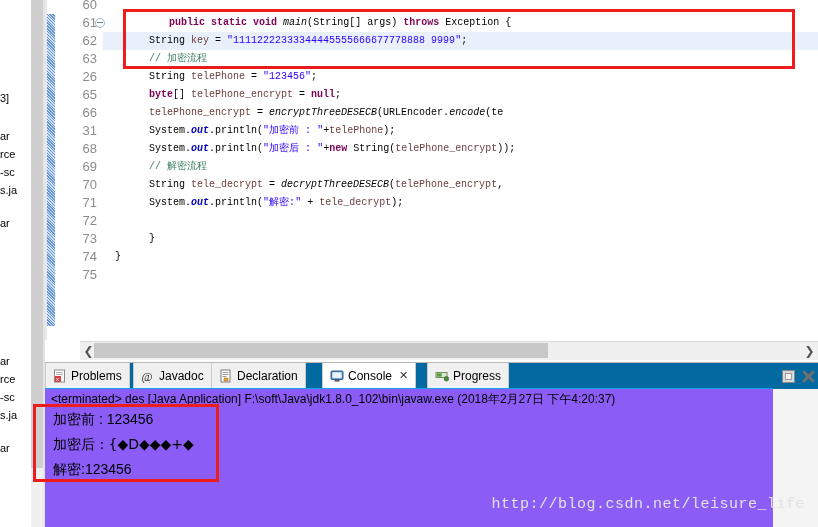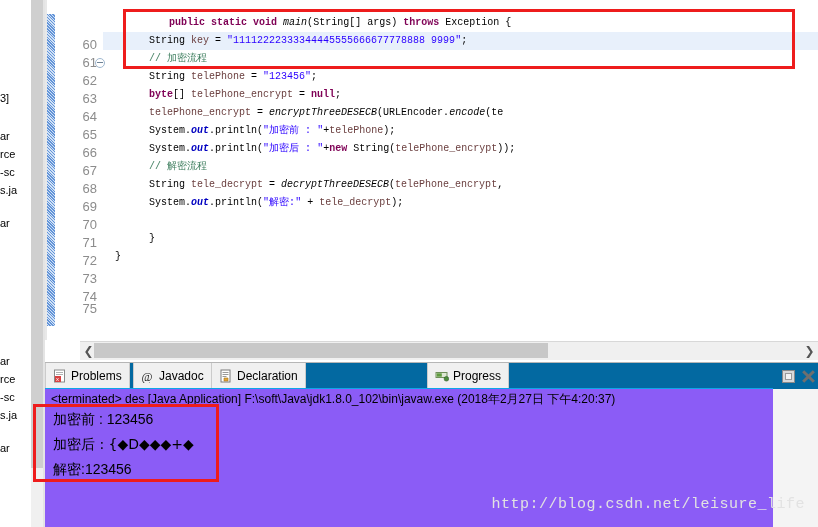--- a/index.html
+++ b/index.html
@@ -42,21 +42,21 @@
   }
   .editor-left-rule{
     position:absolute;left:0;top:0;width:2px;height:340px;background:#e8e8e8;
   }
   .change-bar{
     position:absolute;left:2px;top:14px;width:8px;height:312px;
     background:repeating-linear-gradient(45deg,#5a8ed6 0 1px,#cfe0f5 1px 2px);
     opacity:.95;
   }
   .gutter{
-    position:absolute;left:0;top:0;width:58px;height:340px;margin-top:40px;
+    position:absolute;left:0;top:0;width:58px;height:340px;
   }
   .gutter .ln{
     position:absolute;right:6px;
     font-family:"Liberation Sans", sans-serif;
     font-size:13px;color:#8c8c8c;text-align:right;
     line-height:18px;
   }
   .fold{
     position:absolute;left:50px;width:10px;height:10px;
     border:1px solid #9fb7cf;border-radius:50%;
@@ -192,32 +192,32 @@
     <div class="editor-left-rule"></div>
     <div class="change-bar"></div>
 
     <div class="hl-row" style="top:32px;"></div>
 
     <div class="gutter">
       <div class="ln" style="top:-4px;">60</div>
       <div class="ln" style="top:14px;">61</div>
       <div class="ln" style="top:32px;">62</div>
       <div class="ln" style="top:50px;">63</div>
-      <div class="ln" style="top:68px;">64</div>
+      <div class="ln" style="top:68px;">26</div>
       <div class="ln" style="top:86px;">65</div>
       <div class="ln" style="top:104px;">66</div>
-      <div class="ln" style="top:122px;">67</div>
+      <div class="ln" style="top:122px;">31</div>
       <div class="ln" style="top:140px;">68</div>
       <div class="ln" style="top:158px;">69</div>
       <div class="ln" style="top:176px;">70</div>
       <div class="ln" style="top:194px;">71</div>
       <div class="ln" style="top:212px;">72</div>
       <div class="ln" style="top:230px;">73</div>
       <div class="ln" style="top:248px;">74</div>
-      <div class="ln" style="top:260px;">75</div>
+      <div class="ln" style="top:266px;">75</div>
       <div class="fold" style="top:18px;"></div>
     </div>
 
     <div class="code-area">
 
       <div class="cl" style="top:14px;left:62px;"><span class="kw">public</span><span class="pln"> </span><span class="kw">static</span><span class="pln"> </span><span class="kw">void</span><span class="pln"> </span><span class="mth">main</span><span class="pln">(</span><span class="pln">String</span><span class="pln">[] </span><span class="pln">args</span><span class="pln">) </span><span class="kw">throws</span><span class="pln"> </span><span class="pln">Exception</span><span class="pln"> {</span></div>
 
       <div class="cl" style="top:32px;left:42px;"><span class="pln">String</span><span class="pln"> </span><span class="fld">key</span><span class="pln"> = </span><span class="str">"</span><span class="str">11112222333344445555666677778888 9999</span><span class="str">"</span><span class="pln">;</span></div>
 
       <div class="cl cmt" style="top:50px;left:42px;">// 加密流程</div>
@@ -283,20 +283,31 @@
             <rect x="2" y="1" width="9" height="12" fill="#fff" stroke="#7b7b7b"></rect>
             <rect x="3.5" y="3" width="6" height="1" fill="#9a9a9a"></rect>
             <rect x="3.5" y="5" width="6" height="1" fill="#9a9a9a"></rect>
             <rect x="3.5" y="7" width="4" height="1" fill="#9a9a9a"></rect>
             <path d="M5 9 l4 0 l0 3 l-4 0 z" fill="#e3a53b" stroke="#a97715" stroke-width=".6"></path>
           </svg>
         </span>
         <span class="tlabel">Declaration</span>
       </div>
 
+      <div class="tab active" style="left:277px;">
+        <span class="tabico">
+          <svg width="14" height="14" viewBox="0 0 14 14">
+            <rect x="1" y="2" width="12" height="8.5" rx="1" fill="#4d88c4" stroke="#2e5f8f"></rect>
+            <rect x="2.3" y="3.2" width="9.4" height="6" fill="#eaf2fb"></rect>
+            <rect x="4.5" y="11" width="5" height="1.6" fill="#5c5c5c"></rect>
+          </svg>
+        </span>
+        <span class="tlabel">Console</span>
+        <span class="x-close">✕</span>
+      </div>
 
       <div class="tab" style="left:382px;">
         <span class="tabico">
           <svg width="14" height="14" viewBox="0 0 14 14">
             <rect x="1" y="3.5" width="11" height="5" fill="#dfe8d5" stroke="#6f8f5a"></rect>
             <rect x="1.8" y="4.3" width="5" height="3.4" fill="#5f9b3f"></rect>
             <circle cx="11.4" cy="9.8" r="2.3" fill="#4c8c3c" stroke="#2f5d24" stroke-width=".6"></circle>
           </svg>
         </span>
         <span class="tlabel">Progress</span>

